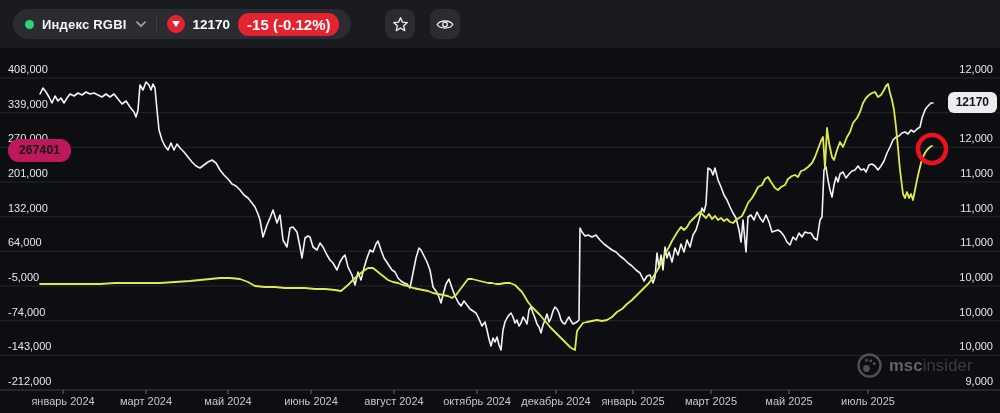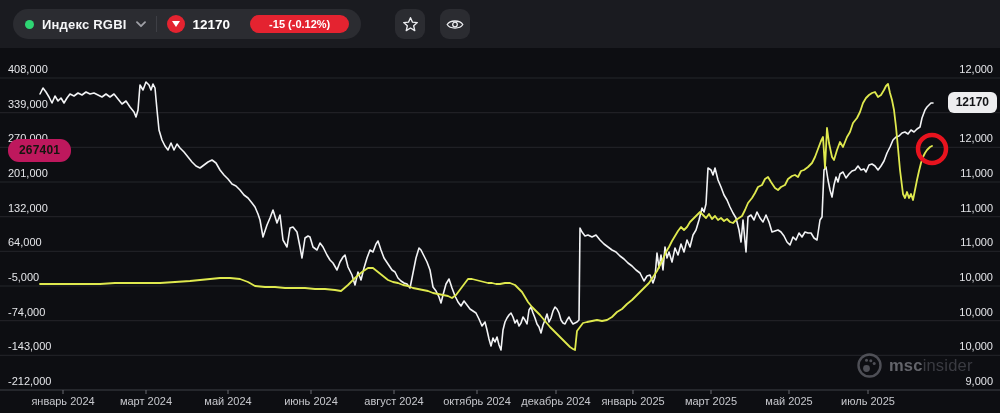--- a/index.html
+++ b/index.html
@@ -22,22 +22,22 @@
   .status-dot{width:9px;height:9px;border-radius:50%;background:#2ed573;margin-right:8px;flex:0 0 auto;}
   .instrument-name{font-size:13px;font-weight:700;color:#f4f5f7;letter-spacing:.2px;white-space:nowrap;}
   .chev{margin-left:9px;display:flex;align-items:center;}
   .vdivider{width:1px;height:16px;background:#3e3f45;margin:0 10px;}
   .tri-circle{
     width:18px;height:18px;border-radius:50%;background:#e42330;
     display:flex;align-items:center;justify-content:center;flex:0 0 auto;
   }
   .quote-value{margin-left:8px;font-size:13.5px;font-weight:700;color:#ffffff;}
   .change-pill{
-    margin-left:20px;background:#e42330;color:#fff;border-radius:11px;
-    padding:3px 19px;font-size:11px;font-weight:700;white-space:nowrap;
+    margin-left:8px;background:#e42330;color:#fff;border-radius:11px;
+    padding:3px 9px;font-size:15px;font-weight:700;white-space:nowrap;
   }
   .icon-btn{
     width:30px;height:30px;background:#2b2c31;border-radius:9px;border:none;
     display:flex;align-items:center;justify-content:center;cursor:pointer;padding:0;
   }
   .icon-btn + .icon-btn{margin-left:0px;}
   .spacer{width:4px;}
   
   .chart-region{position:absolute;left:0;top:48px;right:0;bottom:0;background:#0d0e12;}
   #chart-svg{position:absolute;left:0;top:0;z-index:1;}

